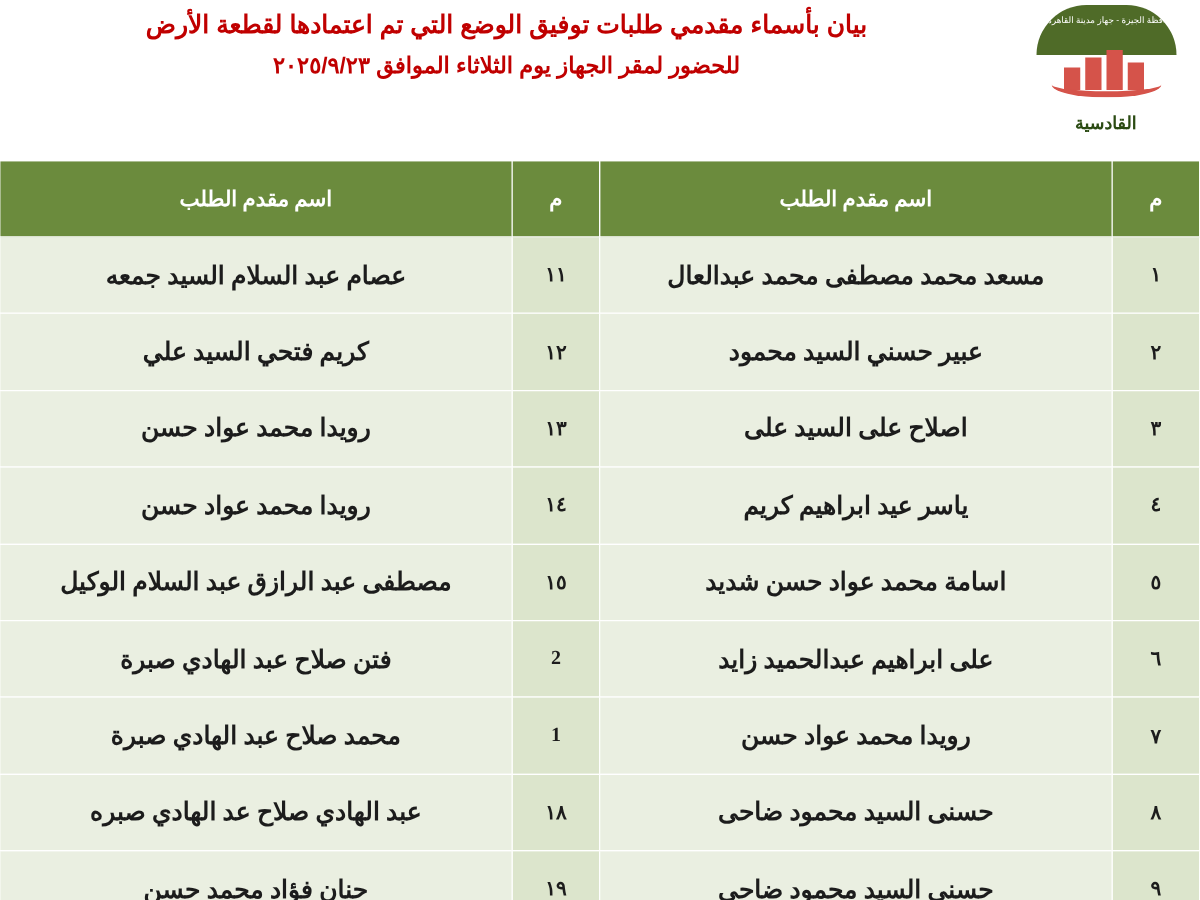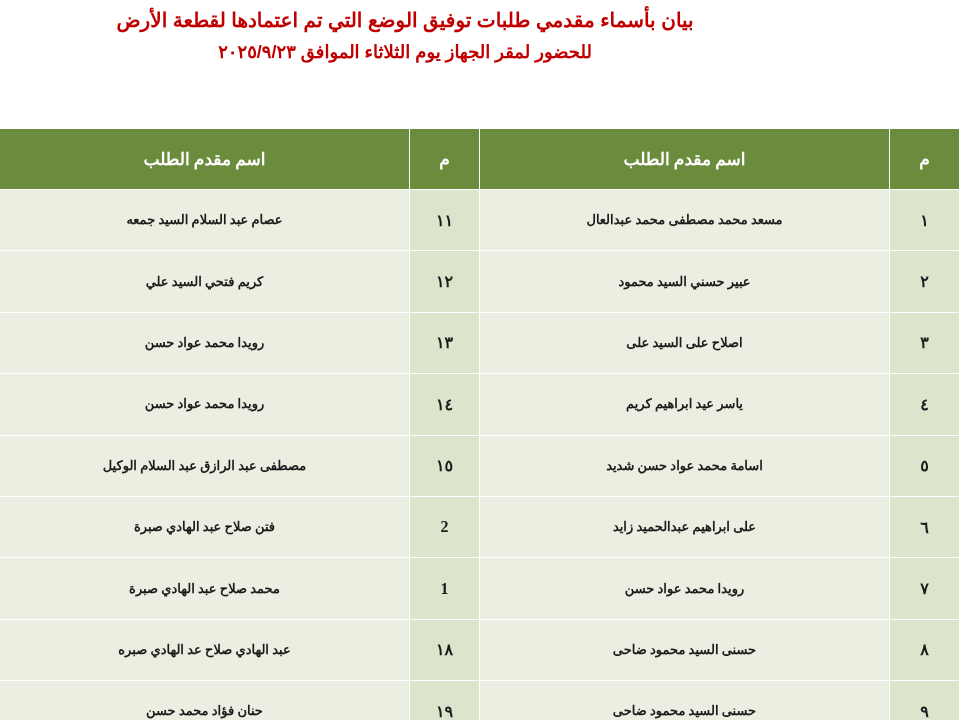--- a/index.html
+++ b/index.html
@@ -141,39 +141,56 @@
   }
   thead th {
     background: #6b8b3d;
     color: #ffffff;
     font-size: 17px;
     height: 58px;
   }
   td.name {
     background: #eaefe1;
     color: #1c1c1c;
-    font-size: 13px;
+    font-size: 20px;
     height: 58.4px;
   }
   td.num {
     background: #dce5cc;
     color: #1c1c1c;
     font-size: 16px;
     height: 58.4px;
   }
   col.c-num { width: 70px; }
   col.c-name { width: 410px; }
 </style>
 </head>
 <body>
 
 <div class="page">
 
   <div class="header">
 
+    <div class="logo-block">
+      <div class="logo-badge">
+        <div class="logo-arc">
+          <div class="logo-arc-text">محافظة الجيزة - جهاز مدينة القاهرة الجديدة</div>
+        </div>
+        <div class="logo-body">
+          <div class="logo-bars">
+            <span class="bar b1"></span>
+            <span class="bar b2"></span>
+            <span class="bar b3"></span>
+            <span class="bar b4"></span>
+          </div>
+          <div class="logo-swoosh"></div>
+        </div>
+      </div>
+      <div class="logo-caption">القادسية</div>
+    </div>
 
     <div class="titles">
       <div class="title-line title-1">بيان بأسماء مقدمي طلبات توفيق الوضع التي تم اعتمادها لقطعة الأرض</div>
       <div class="title-line title-3">للحضور لمقر الجهاز يوم الثلاثاء الموافق ٢٠٢٥/٩/٢٣</div>
     </div>
 
   </div>
 
   <table class="data">
     <colgroup>

